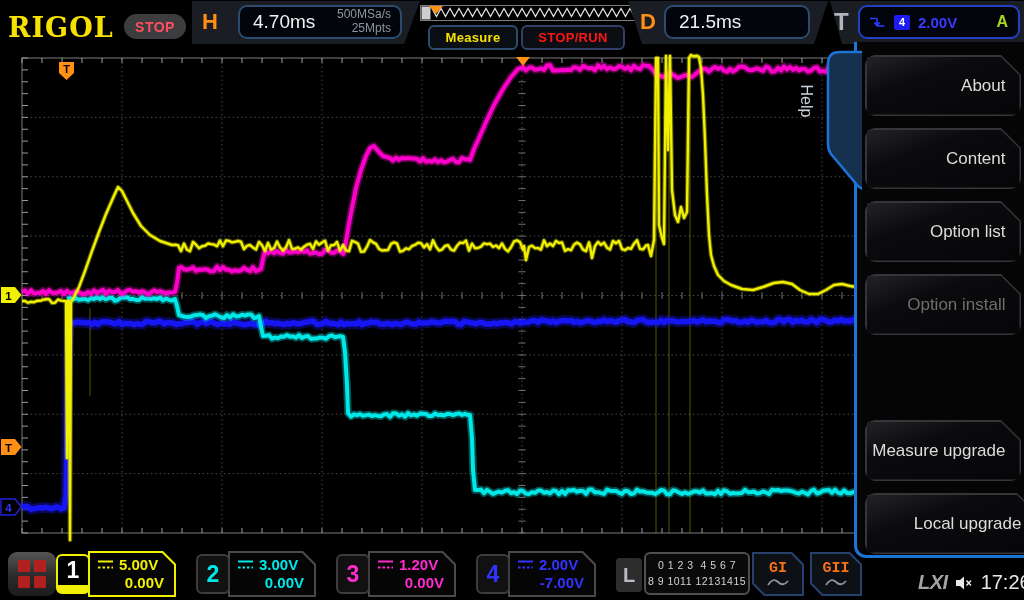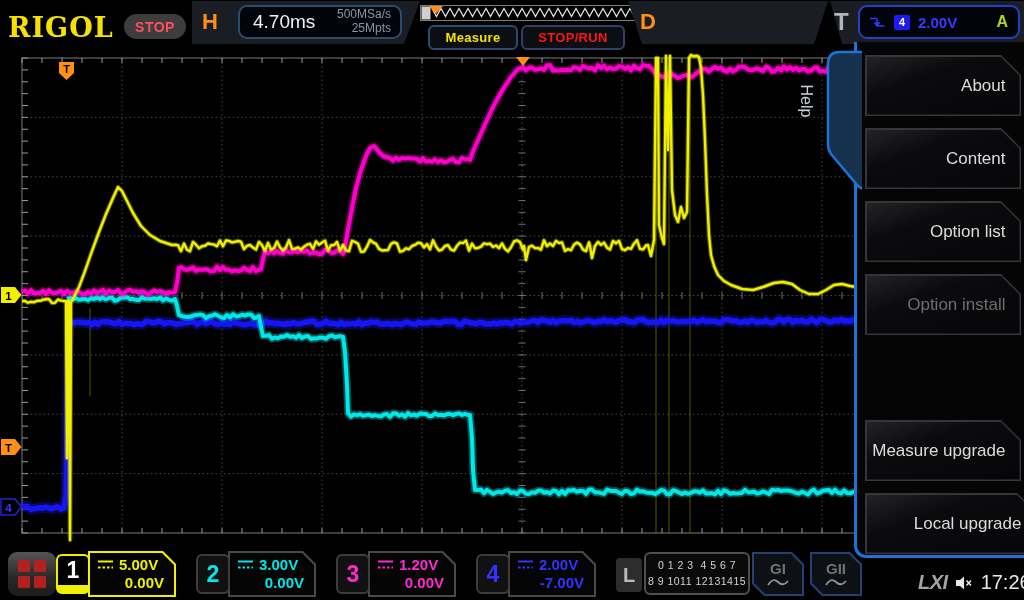--- a/index.html
+++ b/index.html
@@ -39,21 +39,21 @@
   #scope{position:absolute;left:0;top:0;z-index:1;}
   
   #sidebar{position:absolute;left:854px;top:42px;width:170px;height:516px;background:#050506;
         border-left:3px solid #1c74d6;border-bottom:3px solid #1c74d6;
         border-bottom-left-radius:12px;z-index:5;box-sizing:border-box;}
   #help-tab{position:absolute;left:-37px;top:2px;width:42px;height:146px;}
   #help-label{position:absolute;left:-31px;top:48px;width:34px;color:#c9d2da;font-size:16px;
         transform:rotate(90deg);text-align:center;}
   .sbtn{position:absolute;left:8px;width:156px;height:61px;
         clip-path:polygon(0 0,calc(100% - 20px) 0,100% 20px,100% 100%,0 100%);
-        background:#35353a;}
+        background:#35353a;border-radius:11px;}
   .sbtn .in{position:absolute;inset:1.5px;clip-path:polygon(0 0,calc(100% - 19px) 0,100% 19px,100% 100%,0 100%);
         background:linear-gradient(160deg,#232327 0%,#0b0b0d 35%,#060608 100%);
         display:flex;align-items:center;justify-content:flex-end;}
   .sbtn span{color:#dcdcdc;font-size:17px;padding-right:14px;}
   .sbtn.disabled span{color:#6e6e6e;text-align:center;}
   .slot0{top:13px;} .slot1{top:86px;} .slot2{top:159px;} .slot3{top:232px;}
   .slot5{top:378px;} .slot6{top:451px;padding-left:16px;}
   
   #bottom{position:absolute;left:0;top:546px;width:1024px;height:54px;background:#000;z-index:4;}
   #menu-btn{position:absolute;left:8px;top:6px;width:48px;height:44px;border-radius:9px;
@@ -87,21 +87,21 @@
         border:2px solid #4f4f4f;border-radius:6px;box-sizing:border-box;
         display:flex;flex-direction:column;align-items:center;justify-content:center;}
   #lbox div{color:#d0d4d8;font-size:10.5px;line-height:1.45;white-space:pre;letter-spacing:.5px;}
   .ggrp{position:absolute;top:6px;width:52px;height:44px;
         clip-path:polygon(0 0,calc(100% - 12px) 0,100% 12px,100% 100%,12px 100%,0 calc(100% - 12px));
         background:#27406e;}
   .ggrp .in{position:absolute;inset:2px;background:#0d1014;
         clip-path:polygon(0 0,calc(100% - 11px) 0,100% 11px,100% 100%,11px 100%,0 calc(100% - 11px));
         display:flex;flex-direction:column;align-items:center;justify-content:center;}
   #g1{left:752px;} #g2{left:810px;}
-  .ggrp span{color:#737373;font-size:15px;font-weight:bold;font-family:Liberation Sans, sans-serif;}
+  .ggrp span{color:#f97316;font-size:15px;font-weight:bold;font-family:Liberation Mono, monospace;}
   #status-right{position:absolute;left:918px;top:25px;display:flex;align-items:center;gap:7px;}
   #lxi{color:#a3a3a3;font-size:20px;font-weight:bold;font-style:italic;letter-spacing:-0.5px;}
   #clock{color:#e8e8e8;font-size:20px;}
 </style>
 </head>
 <body>
 
 <svg id="scope" width="1024" height="600">
     <line x1="122" y1="58" x2="122" y2="533" stroke="#484848" stroke-width="1" stroke-dasharray="1.5 2.8"></line>
     <line x1="222" y1="58" x2="222" y2="533" stroke="#484848" stroke-width="1" stroke-dasharray="1.5 2.8"></line>
@@ -441,20 +441,23 @@
         <polyline points="12,4.5 16.5,12.5 21,4.5 25.5,12.5 30,4.5 34.5,12.5 39,4.5 43.5,12.5 48,4.5 52.5,12.5 57,4.5 61.5,12.5 66,4.5 70.5,12.5 75,4.5 79.5,12.5 84,4.5 88.5,12.5 93,4.5 97.5,12.5 102,4.5 106.5,12.5 111,4.5 115.5,12.5 120,4.5 124.5,12.5 129,4.5 133.5,12.5 138,4.5 142.5,12.5 147,4.5 151.5,12.5 156,4.5 160.5,12.5 165,4.5 169.5,12.5 174,4.5 178.5,12.5 183,4.5 187.5,12.5 192,4.5 196.5,12.5 201,4.5 205.5,12.5 210,4.5 214.5,12.5 219,4.5 223.5,12.5 228,4.5 232.5,12.5 237,4.5 241.5,12.5 246,4.5" fill="none" stroke="#e8e8e8" stroke-width="1.2"></polyline>
         <rect x="1.5" y="2.5" width="9" height="13" fill="#cfcfcf"></rect>
         <rect x="247" y="2.5" width="9" height="13" fill="#cfcfcf"></rect>
         <polygon points="9,2 23,2 16,10" fill="#ff9015"></polygon>
       </svg></div>
   <div class="topbtn" id="measure-btn">Measure</div>
   <div class="topbtn" id="stoprun-btn">STOP/RUN</div>
 
   <div class="hpanel" id="d-panel">
     <div class="hletter" style="left:12px;">D</div>
+    <div class="vbox-h" id="d-value">
+      <span class="bigval">21.5ms</span>
+    </div>
   </div>
 
   <div class="hpanel" id="t-panel">
     <div class="hletter" id="t-letter">T</div>
     <div class="vbox-h" id="t-value">
       <svg width="17" height="13" style="margin-left:9px;">
         <path d="M1,2.5 H8 M8,2.5 V10 M8,10 H15.5 M8,10 L5.5,6.2 M8,10 L10.5,6.2" stroke="#2a3aff" stroke-width="1.6" fill="none"></path>
       </svg>
       <div id="trig-badge">4</div>
       <span id="trig-level">2.00V</span>

